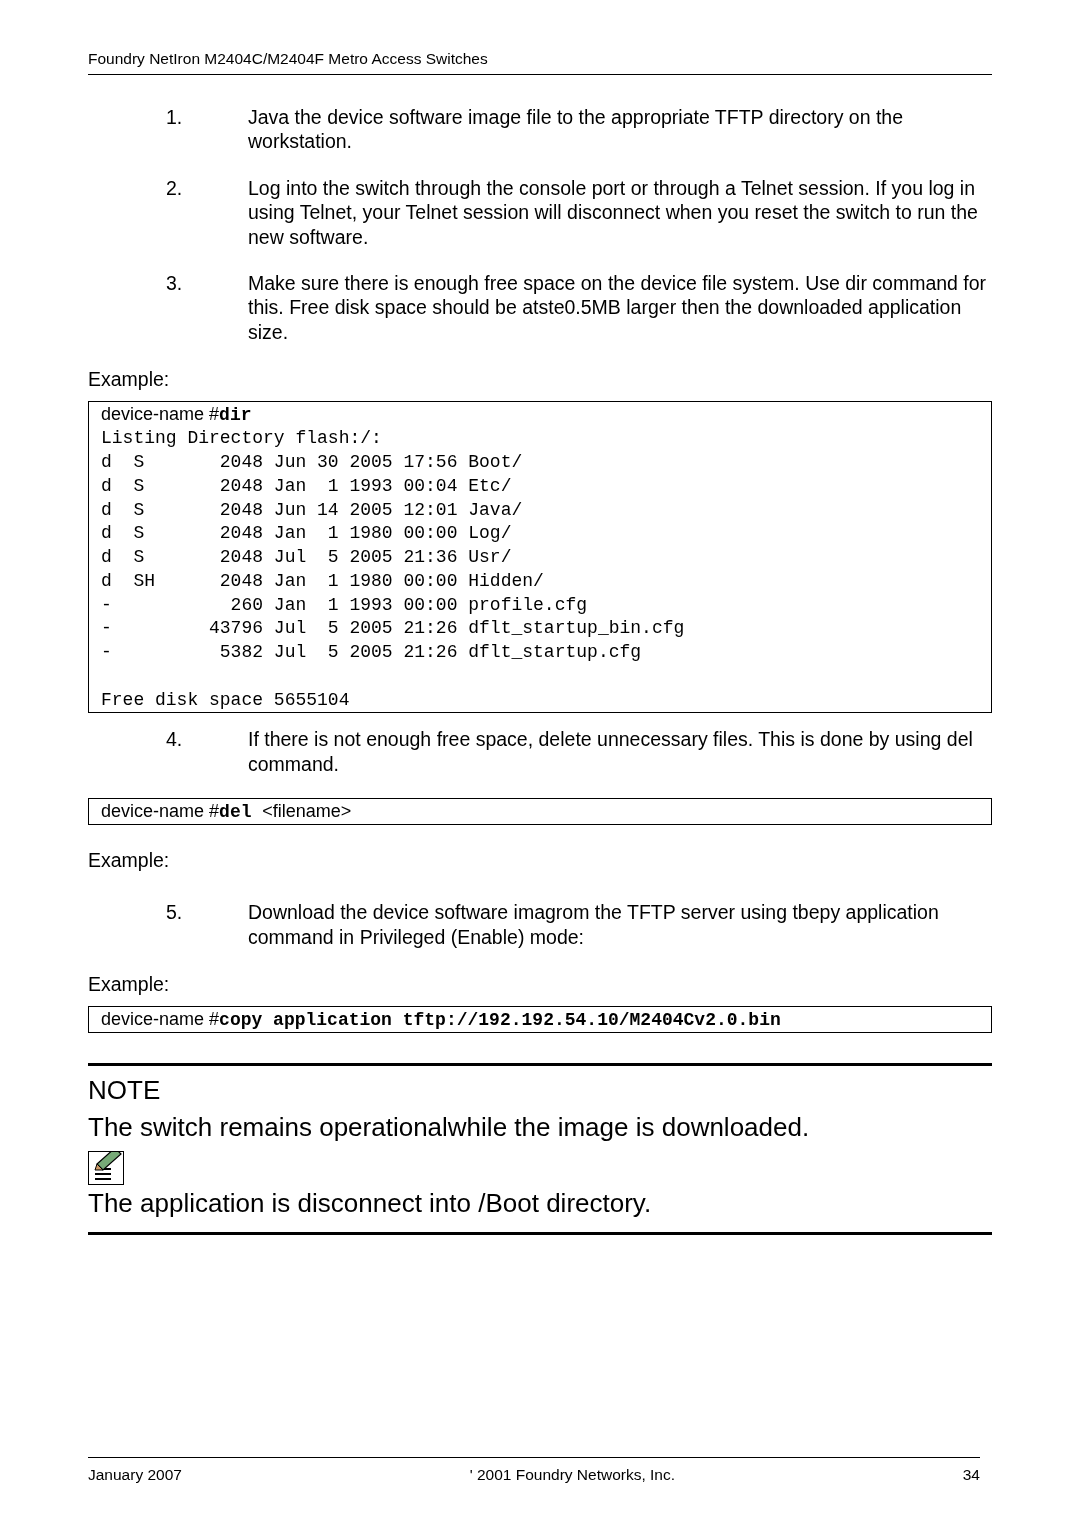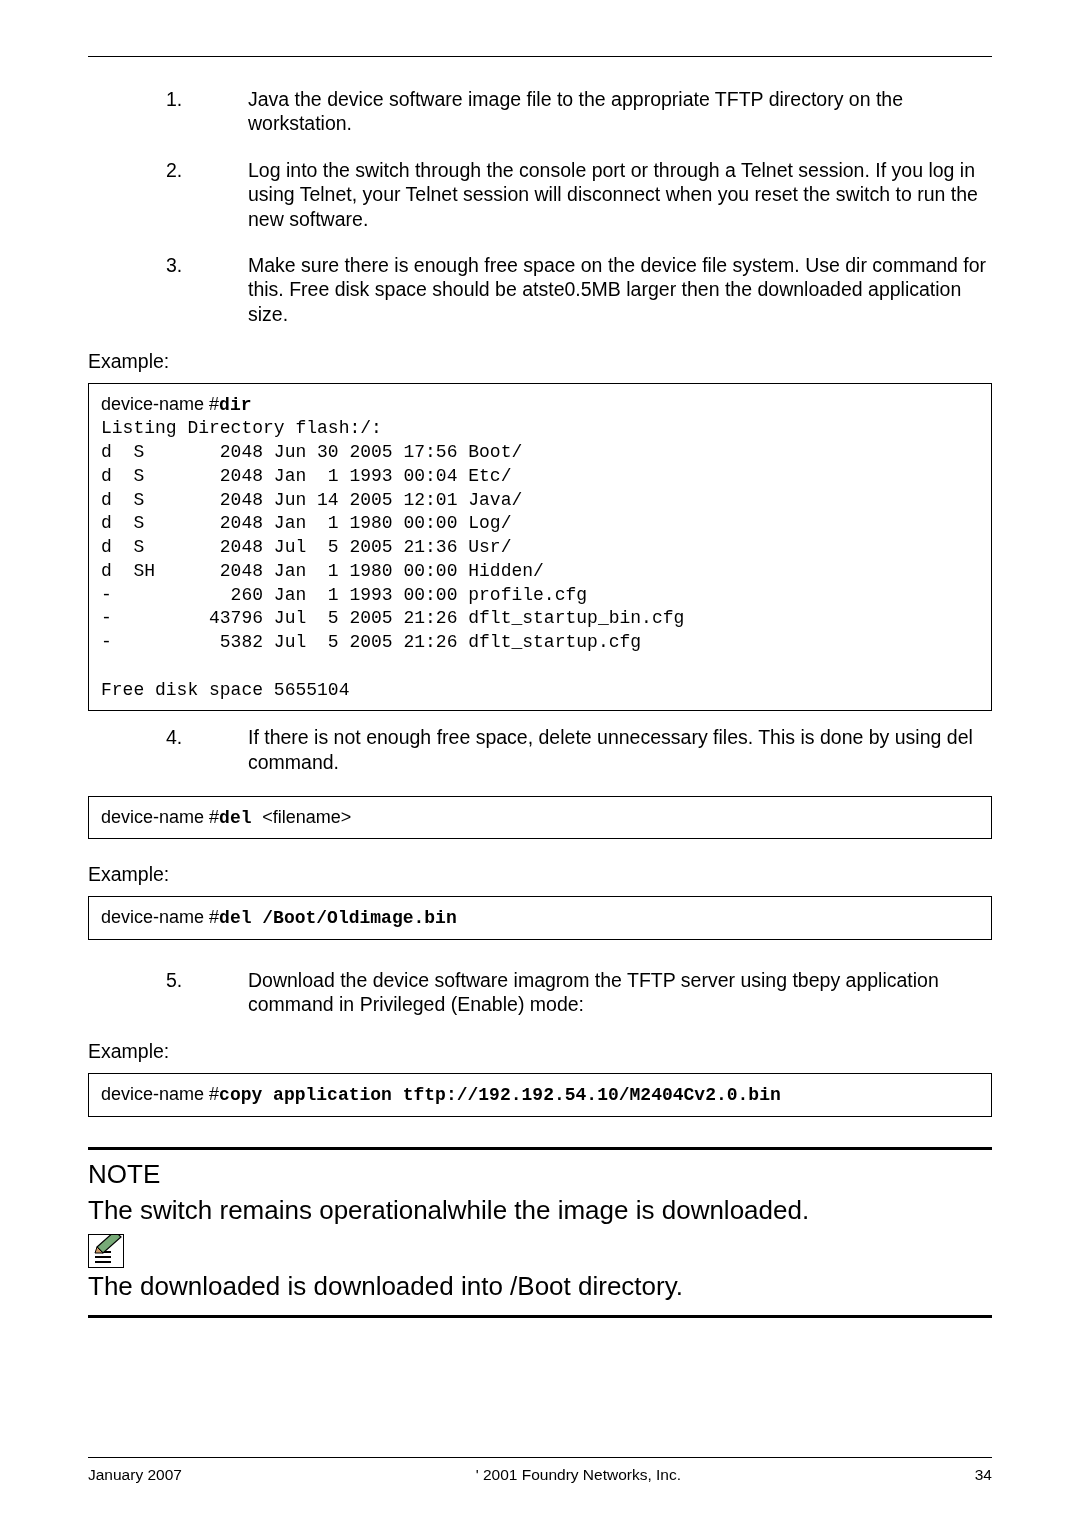--- a/index.html
+++ b/index.html
@@ -43,21 +43,21 @@
   }
   .ol-main li .body {
     flex: 1;
   }
   .label {
     font-size: 19.5px;
     margin: 24px 0 10px 0;
   }
   .codebox {
     border: 1.5px solid #000;
-    padding: 8px 12px;
+    padding: 0 12px;
     font-size: 18px;
     line-height: 1.35;
     margin-bottom: 14px;
   }
   .mono {
     font-family: "Courier New", Courier, monospace;
   }
   .prompt {
     font-family: Arial, Helvetica, sans-serif;
   }
@@ -95,38 +95,39 @@
     background: #fff;
     overflow: hidden;
   }
   .note-icon svg {
     display: block;
   }
   .footer {
     position: absolute;
     bottom: 44px;
     left: 88px;
-    right: 88px;
+    right: 100px;
   }
   .footer .line {
     border: none;
     border-top: 1.5px solid #000;
     margin: 0 0 8px 0;
   }
   .footer .row {
     display: flex;
     justify-content: space-between;
     font-size: 15.5px;
   }
 </style>
 </head>
 <body>
 
 <div class="page">
 
+  <div class="header-title">Foundry NetIron M2404C/M2404F Metro Access Switches</div>
   <hr class="hr-top">
 
   <ul class="ol-main">
     <li>
       <span class="num">1.</span>
       <span class="body">Java the device software image file to the appropriate TFTP directory on the workstation.</span>
     </li>
     <li>
       <span class="num">2.</span>
       <span class="body">Log into the switch through the console port or through a Telnet session. If you log in using Telnet, your Telnet session will disconnect when you reset the switch to run the new software.</span>
@@ -163,23 +164,20 @@
       <span class="body">If there is not enough free space, delete unnecessary files. This is done by using  del command.</span>
     </li>
   </ul>
 
   <div class="codebox">
     <span class="prompt">device-name  #</span><span class="mono bold">del </span><span class="prompt">&lt;filename&gt;</span>
   </div>
 
   <div class="label">Example:</div>
 
-  <div class="codebox">
-    <span class="prompt">device-name  #</span><span class="mono bold">del /Boot/Oldimage.bin</span>
-  </div>
 
   <ul class="ol-main" style="margin-top:28px;">
     <li>
       <span class="num">5.</span>
       <span class="body">Download the device software imagrom the TFTP server using tbepy application command in Privileged (Enable) mode:</span>
     </li>
   </ul>
 
 
   <div class="label">Example:</div>
@@ -200,21 +198,21 @@
           <svg width="34" height="32" viewBox="0 0 34 32">
             <rect x="1" y="1" width="32" height="30" fill="#fff" stroke="none"></rect>
             <line x1="6" y1="17" x2="22" y2="17" stroke="#000" stroke-width="2"></line>
             <line x1="6" y1="22" x2="22" y2="22" stroke="#000" stroke-width="2"></line>
             <line x1="6" y1="27" x2="22" y2="27" stroke="#000" stroke-width="2"></line>
             <path d="M 8 12 L 26 -4 L 32 2 L 14 18 Z" fill="#7a7" stroke="#000" stroke-width="1.2"></path>
             <path d="M 8 12 L 14 18 L 6 18 Z" fill="#c96" stroke="#000" stroke-width="1"></path>
           </svg>
         </div>
       </div>
-      <div>The downloaded is downloaded into /Boot directory.</div>
+      <div>The application is disconnect into /Boot directory.</div>
     </div>
     <hr class="thick" style="margin-top:10px;">
   </div>
 
   <div class="footer">
     <hr class="line">
     <div class="row">
       <span>January 2007</span>
       <span>' 2001 Foundry Networks, Inc.</span>
       <span>34</span>

